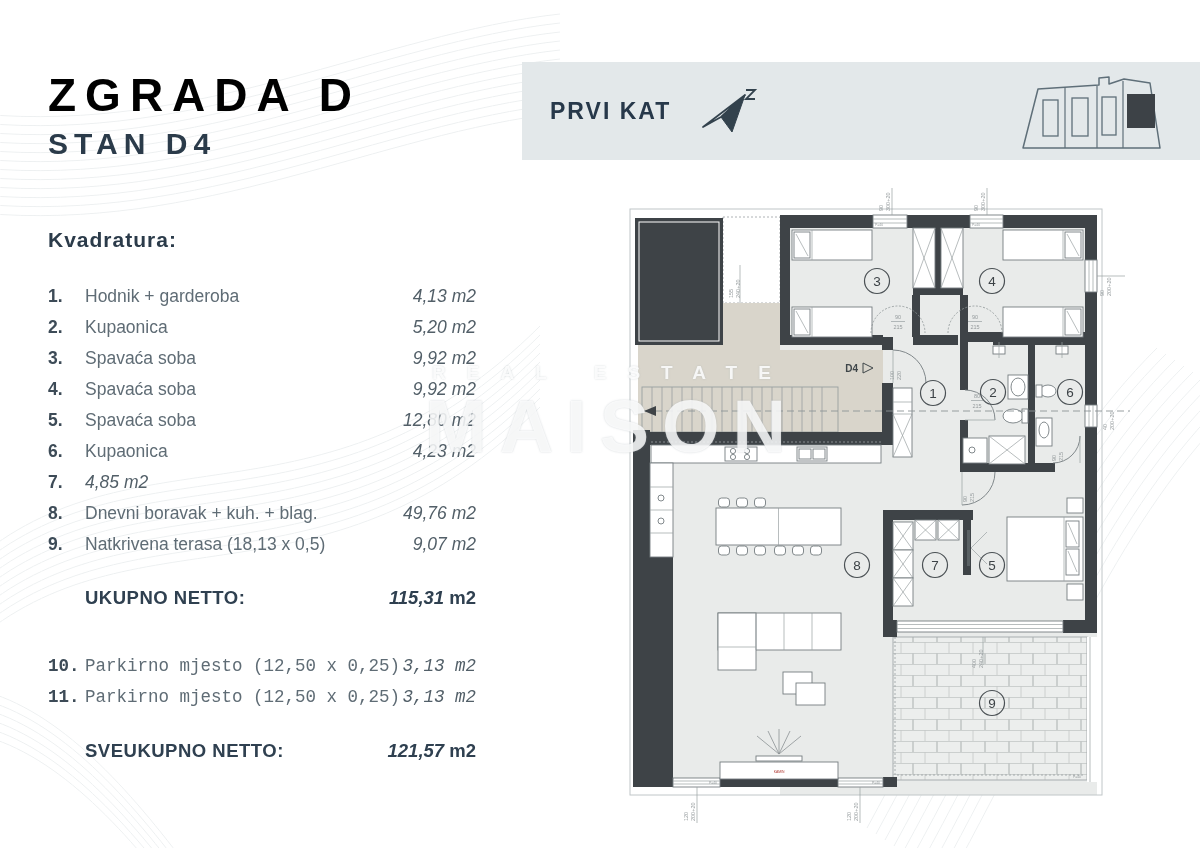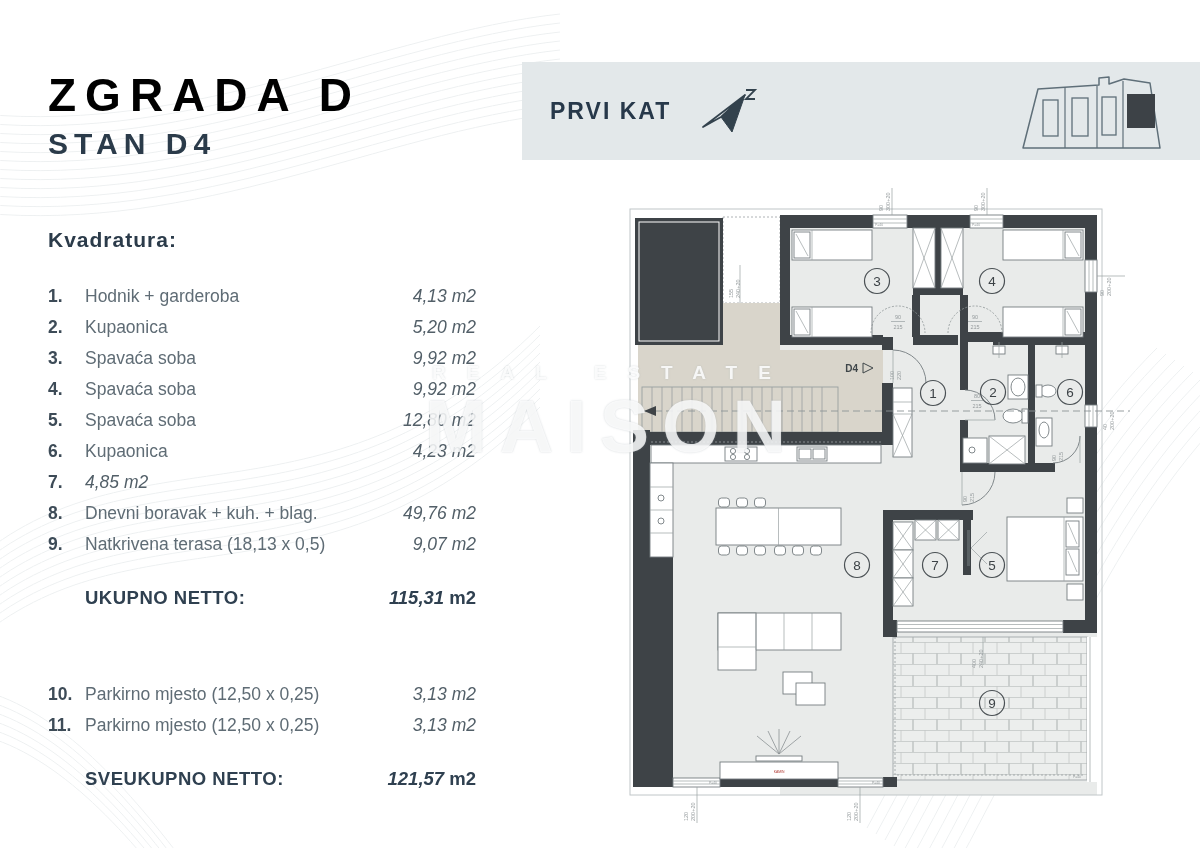--- a/index.html
+++ b/index.html
@@ -15,21 +15,21 @@
   #kv-list{left:48px;top:281px;width:428px;z-index:3;}
   .row{display:flex;align-items:baseline;height:31px;line-height:31px;font-size:17.5px;color:#5f6c75;}
   .row .num{width:37px;font-weight:700;color:#3d4b57;}
   .row .lbl{flex:1;}
   .row .val{font-style:italic;color:#525f68;white-space:nowrap;}
   .total-row{display:flex;align-items:baseline;margin-top:21px;height:34px;line-height:34px;}
   .total-row .tlbl{width:37px;}
   .total-row .tname{flex:1;font-size:18.5px;font-weight:800;letter-spacing:.5px;color:#2f4050;}
   .total-row .tval{font-size:18.5px;font-weight:800;color:#2f4050;white-space:nowrap;}
   .tval .it{font-style:italic;}
-  #parking{margin-top:64px;}
+  #parking{margin-top:36px;font-family:Liberation Mono, monospace;}
   
   #banner{left:522px;top:62px;width:678px;height:98px;background:#e3e8ea;z-index:1;display:flex;align-items:center;}
   #banner-label{margin-left:28px;font-size:23px;font-weight:700;letter-spacing:2px;color:#27384a;}
   #north-arrow{margin-left:28px;}
   #building-icon{position:absolute;right:35px;top:12px;}
   
   #watermark{left:402px;top:356px;width:420px;text-align:center;z-index:4;pointer-events:none;}
   #wm1{font-size:74px;font-weight:700;letter-spacing:13px;color:rgba(255,255,255,.80);
        text-shadow:0 0 2px rgba(150,162,168,.45);}
   #wm2{margin-top:6px;font-size:19px;font-weight:700;letter-spacing:21px;color:rgba(255,255,255,.85);

